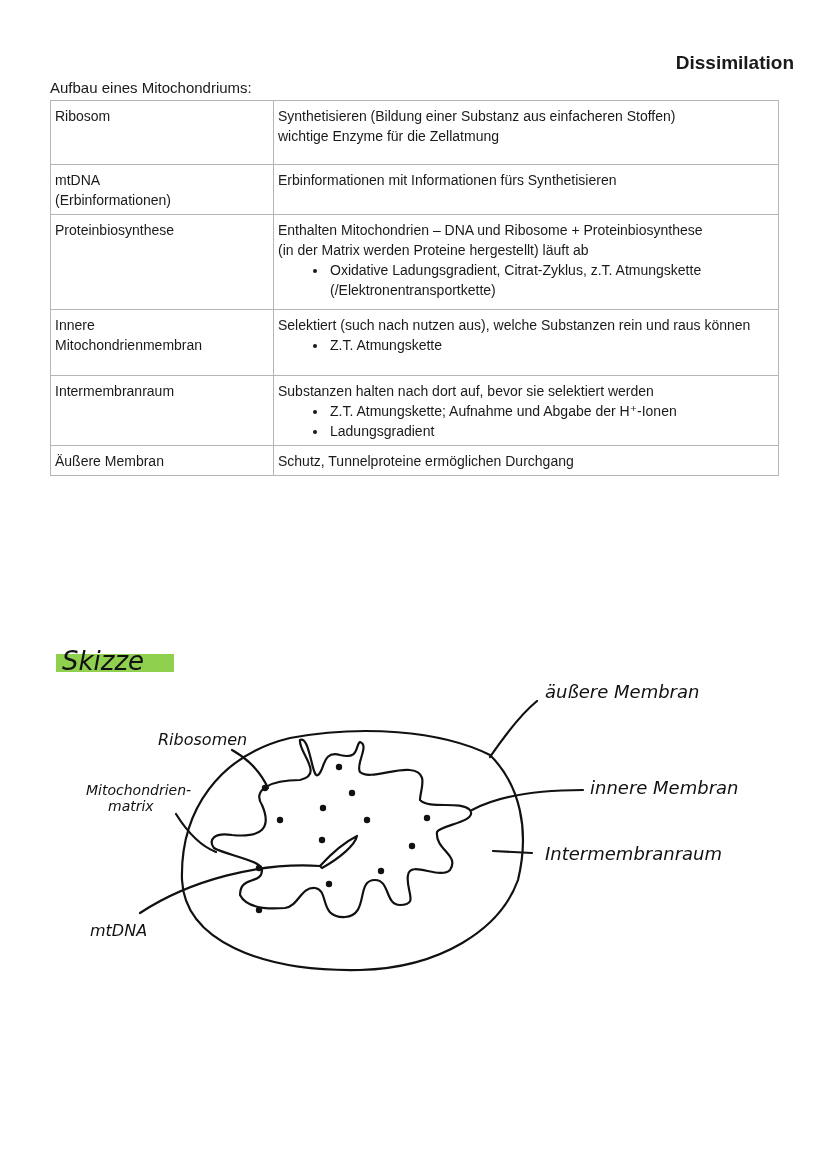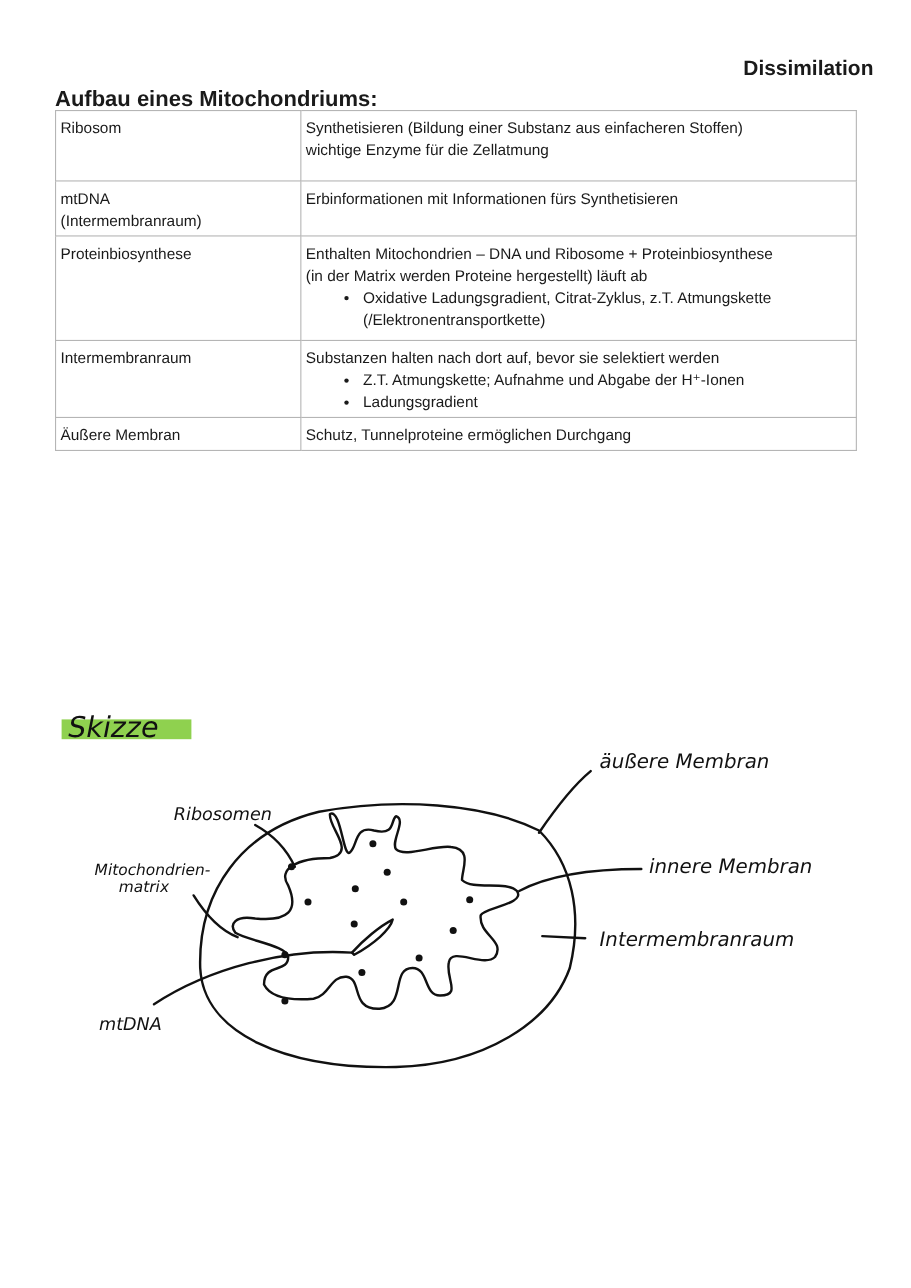--- a/index.html
+++ b/index.html
@@ -1,19 +1,19 @@
 <!DOCTYPE html>
 <html><head>
 <meta charset="utf-8">
 <style>
   html, body { margin:0; padding:0; background:#ffffff; }
   body { width:828px; height:1171px; position:relative; overflow:hidden;
          font-family:"Liberation Sans", "DejaVu Sans", sans-serif; color:#1a1a1a; }
   .doc-title { position:absolute; right:34px; top:52px; font-size:19px; font-weight:bold; }
-  .section-title { position:absolute; left:50px; top:79px; font-size:20px; font-weight:bold; }
+  .section-title { position:absolute; left:50px; top:79px; font-size:15px; font-weight:normal; }
   table.info { position:absolute; left:50px; top:100px; width:729px; border-collapse:collapse; font-size:14px; line-height:20px; }
   table.info td { border:1.5px solid #b5b5b5; vertical-align:top; padding:5px 4px 4px 4px;margin-left:12px; }
   table.info td.term { width:214px; }
   table.info ul { margin:0; padding-left:50px; list-style:disc; }
   table.info ul li { padding-left:2px; }
   tr.r0 td { height:54px; } tr.r1 td { height:37px; } tr.r2 td { height:85px; }
   tr.r3 td { height:56px; } tr.r4 td { height:38px; } tr.r5 td { height:60px; }
   tr.r6 td { height:18px; }
   td.note { padding:14px 8px 8px 4px !important; }
   td.note ul { padding-left:26px !important; }
@@ -31,33 +31,45 @@
       <tr class="r0">
     <td class="term">Ribosom</td>
     <td>
       <div>Synthetisieren (Bildung einer Substanz aus einfacheren Stoffen)</div>
       <div>wichtige Enzyme für die Zellatmung</div>
     </td>
   </tr>
   <tr class="r1">
     <td class="term">
       <div>mtDNA</div>
-      <div>(Intermembranraum)</div>
+      <div>(Erbinformationen)</div>
     </td>
     <td>
       <div>Erbinformationen mit Informationen fürs Synthetisieren</div>
     </td>
   </tr>
   <tr class="r2">
     <td class="term">Proteinbiosynthese</td>
     <td>
       <div>Enthalten Mitochondrien – DNA und Ribosome + Proteinbiosynthese</div>
       <div>(in der Matrix werden Proteine hergestellt) läuft ab</div>
       <ul>
         <li>Oxidative Ladungsgradient, Citrat-Zyklus, z.T. Atmungskette (/Elektronentransportkette)</li>
+      </ul>
+    </td>
+  </tr>
+  <tr class="r3">
+    <td class="term">
+      <div>Innere</div>
+      <div>Mitochondrienmembran</div>
+    </td>
+    <td>
+      <div>Selektiert (such nach nutzen aus), welche Substanzen rein und raus können</div>
+      <ul>
+        <li>Z.T. Atmungskette</li>
       </ul>
     </td>
   </tr>
   <tr class="r5">
     <td class="term">Intermembranraum</td>
     <td>
       <div>Substanzen halten nach dort auf, bevor sie selektiert werden</div>
       <ul>
         <li>Z.T. Atmungskette; Aufnahme und Abgabe der H⁺-Ionen</li>
         <li>Ladungsgradient</li>

